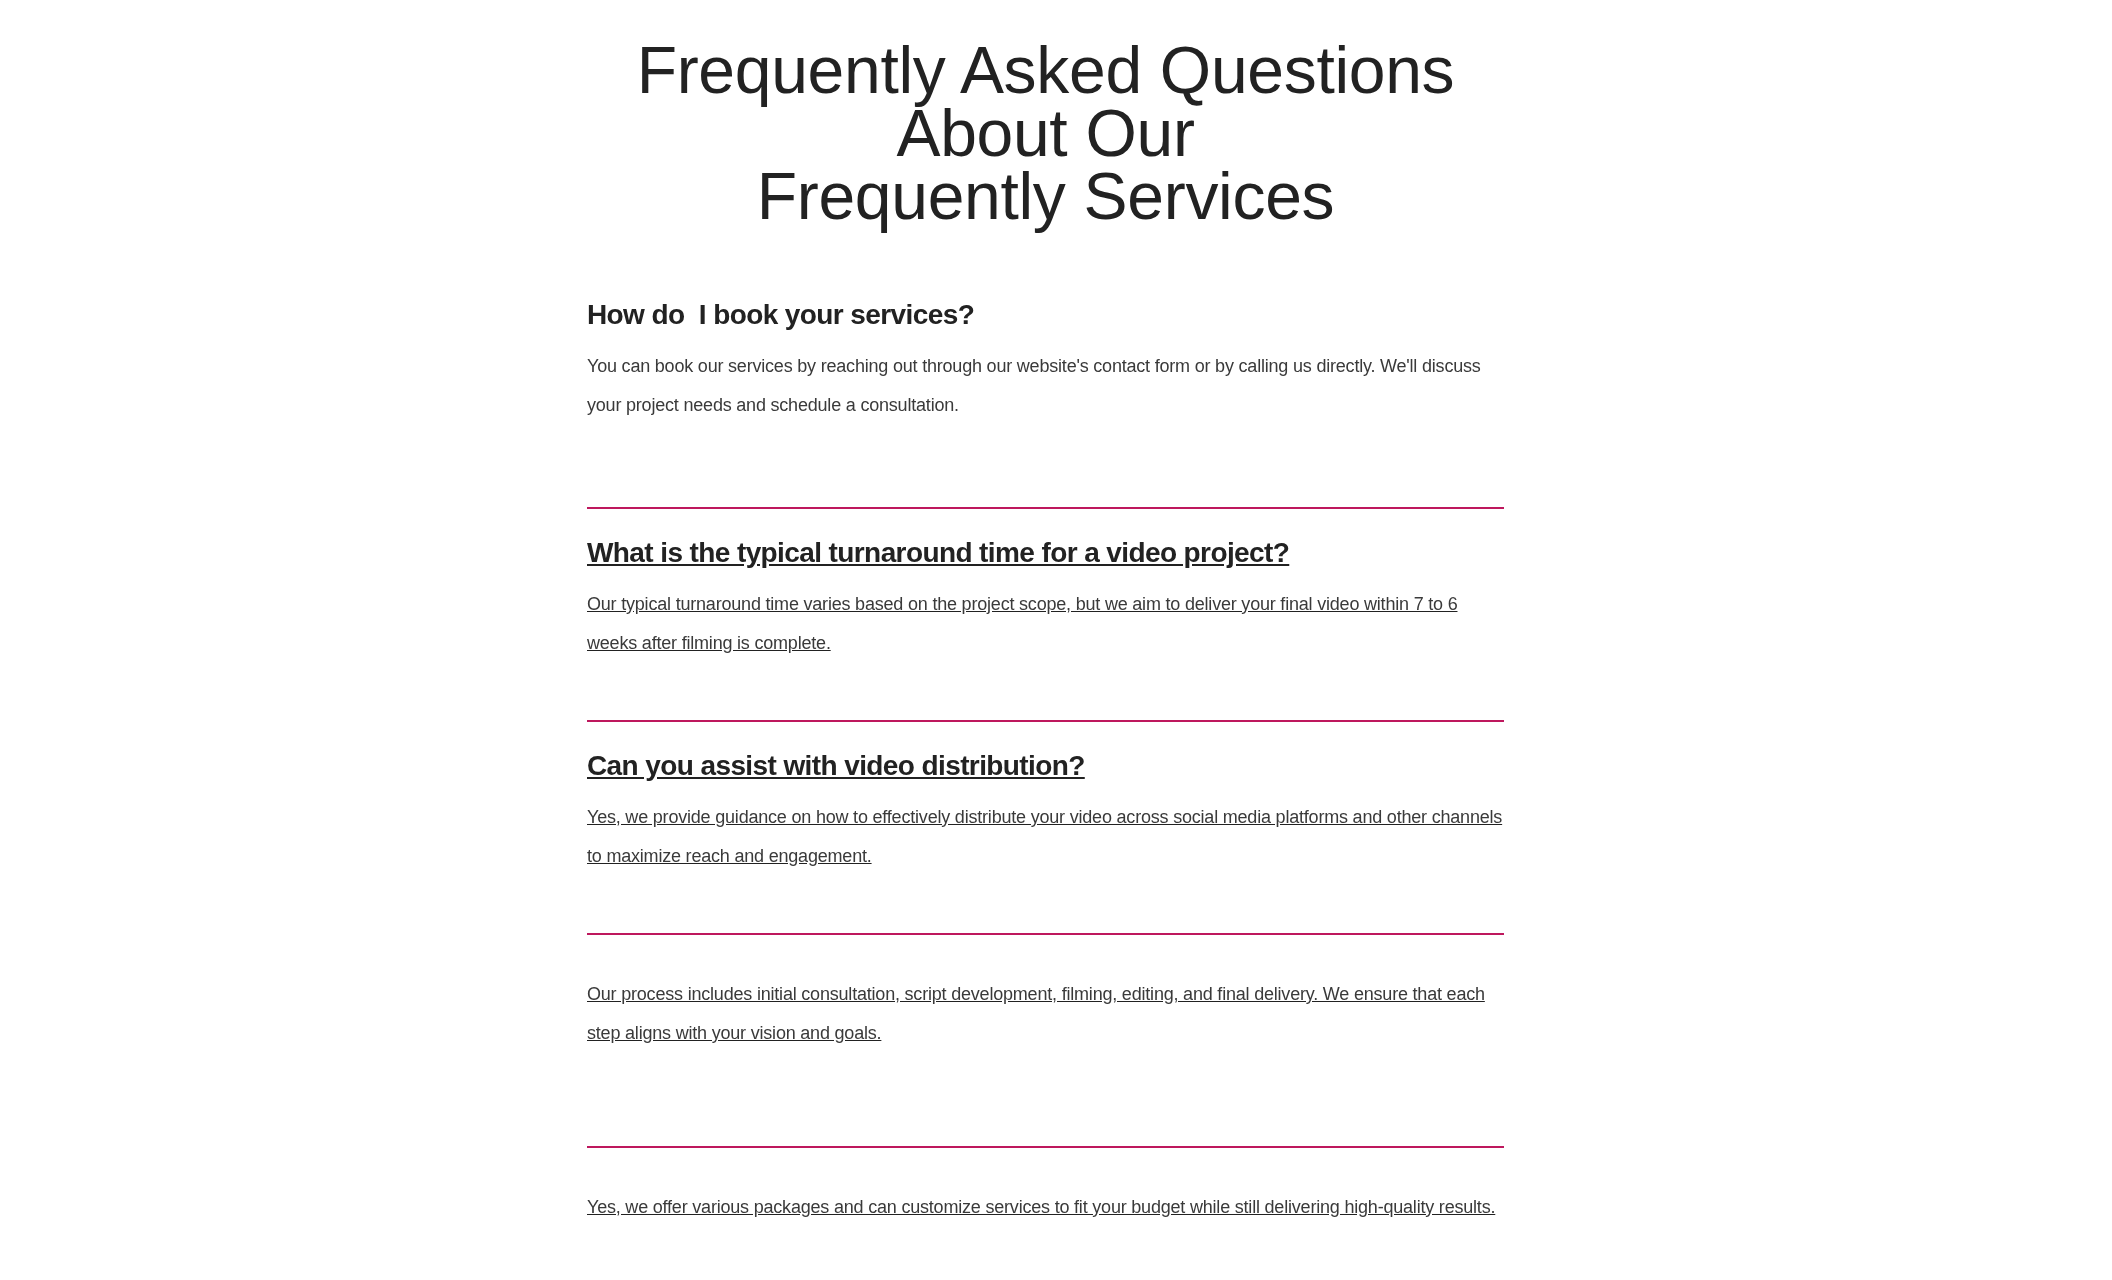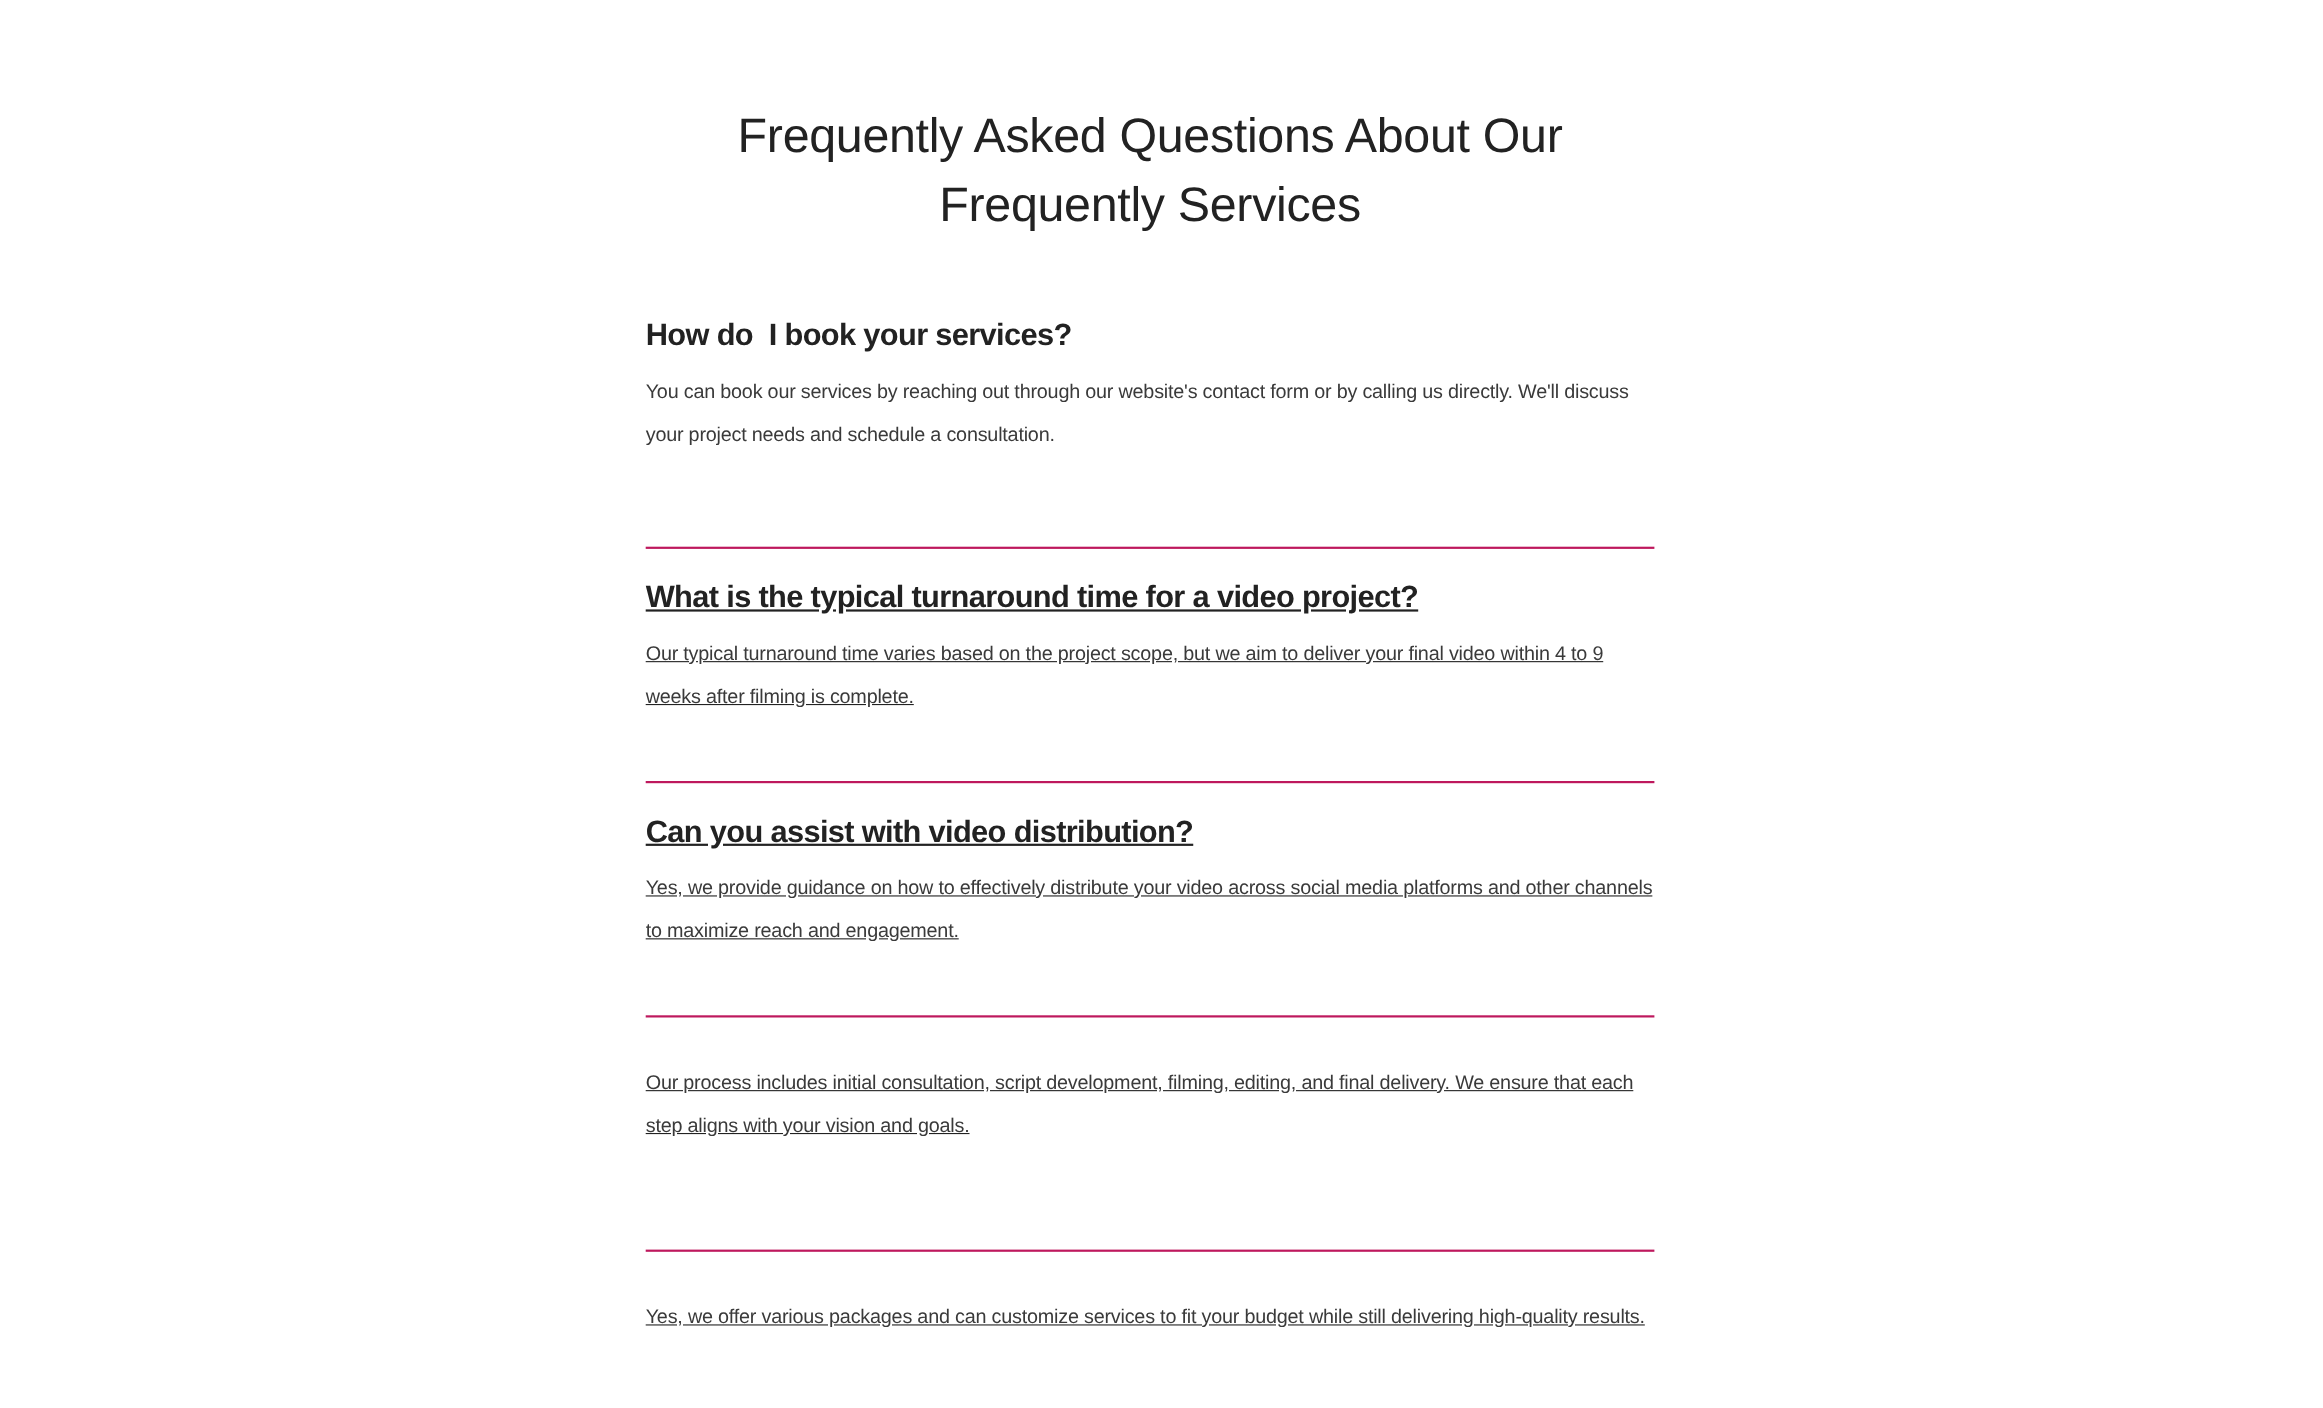--- a/index.html
+++ b/index.html
@@ -16,25 +16,25 @@
       color: #222222;
     }
     .page {
       position: absolute;
       left: 587px;
       top: 0;
       width: 917px;
     }
     .page-title {
       margin: 0;
-      padding-top: 92px;
+      padding-top: 39px;
       text-align: center;
       font-family: "Liberation Sans", "DejaVu Sans", sans-serif;
       font-weight: 300;
-      font-size: 44px;
+      font-size: 66px;
       line-height: 63px;
       color: #222222;
       letter-spacing: -0.3px;
       width: 917px;
     }
     .faq-list {
       margin-top: 68px;
     }
     .faq-item {
       box-sizing: border-box;
@@ -78,21 +78,21 @@
     <span>Frequently Services</span>
   </h1>
 
   <div class="faq-list">
     <div class="faq-item with-divider">
       <h3 class="faq-question">How do  I book your services?</h3>
       <p class="faq-answer">You can book our services by reaching out through our website's contact form or by calling us directly. We'll discuss your project needs and schedule a consultation.</p>
     </div>
     <div class="faq-item with-divider">
       <h3 class="faq-question">What is the typical turnaround time for a video project?</h3>
-      <p class="faq-answer">Our typical turnaround time varies based on the project scope, but we aim to deliver your final video within 4 to 9 weeks after filming is complete.</p>
+      <p class="faq-answer">Our typical turnaround time varies based on the project scope, but we aim to deliver your final video within 7 to 6 weeks after filming is complete.</p>
     </div>
     <div class="faq-item with-divider">
       <h3 class="faq-question">Can you assist with video distribution?</h3>
       <p class="faq-answer">Yes, we provide guidance on how to effectively distribute your video across social media platforms and other channels to maximize reach and engagement.</p>
     </div>
     <div class="faq-item with-divider">
       <p class="faq-answer">Our process includes initial consultation, script development, filming, editing, and final delivery. We ensure that each step aligns with your vision and goals.</p>
     </div>
     <div class="faq-item">
       <p class="faq-answer">Yes, we offer various packages and can customize services to fit your budget while still delivering high-quality results.</p>

